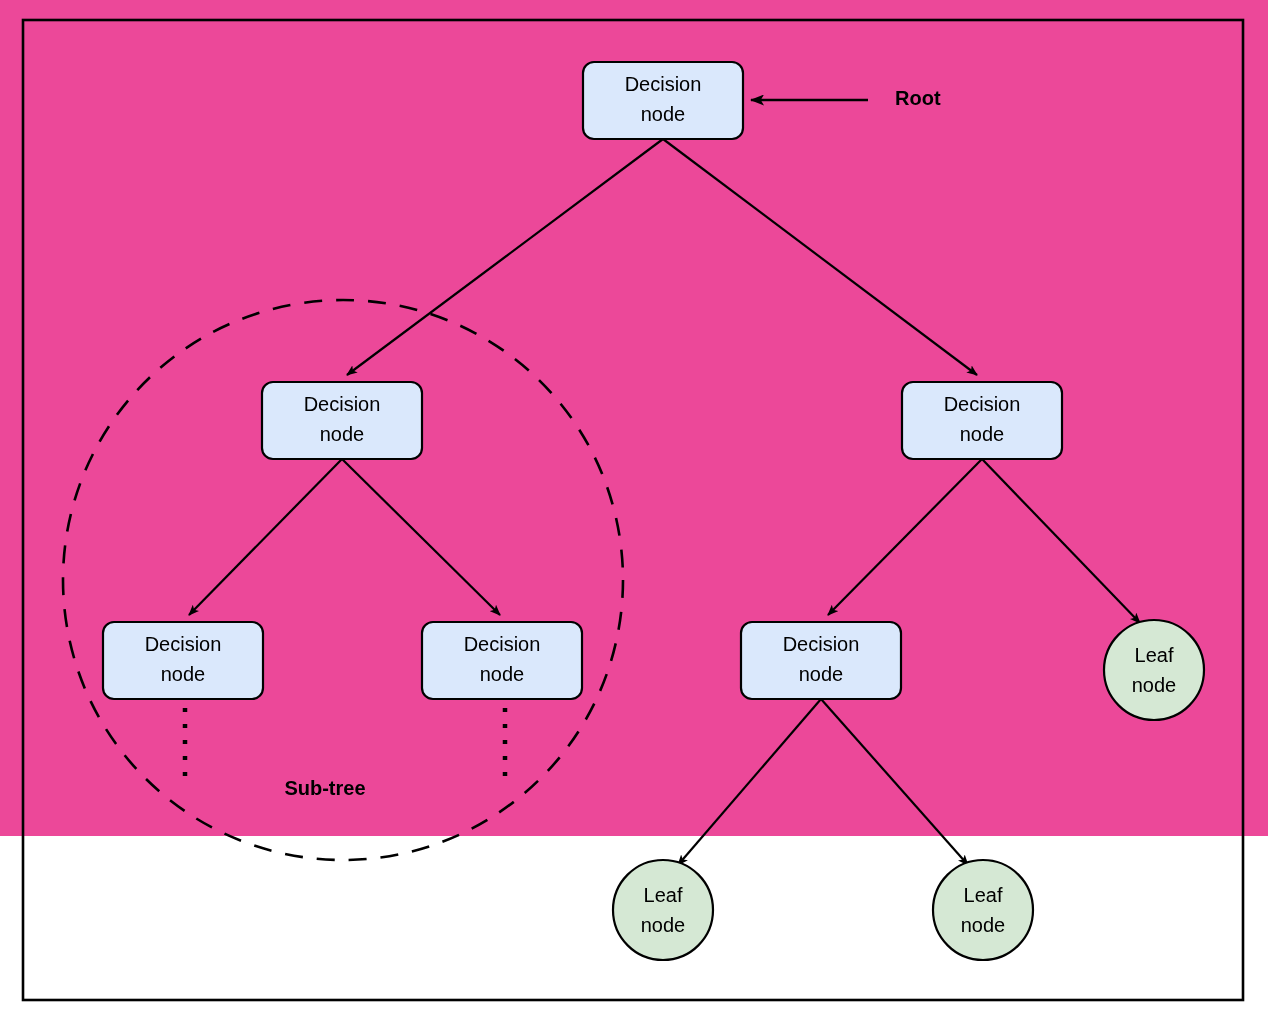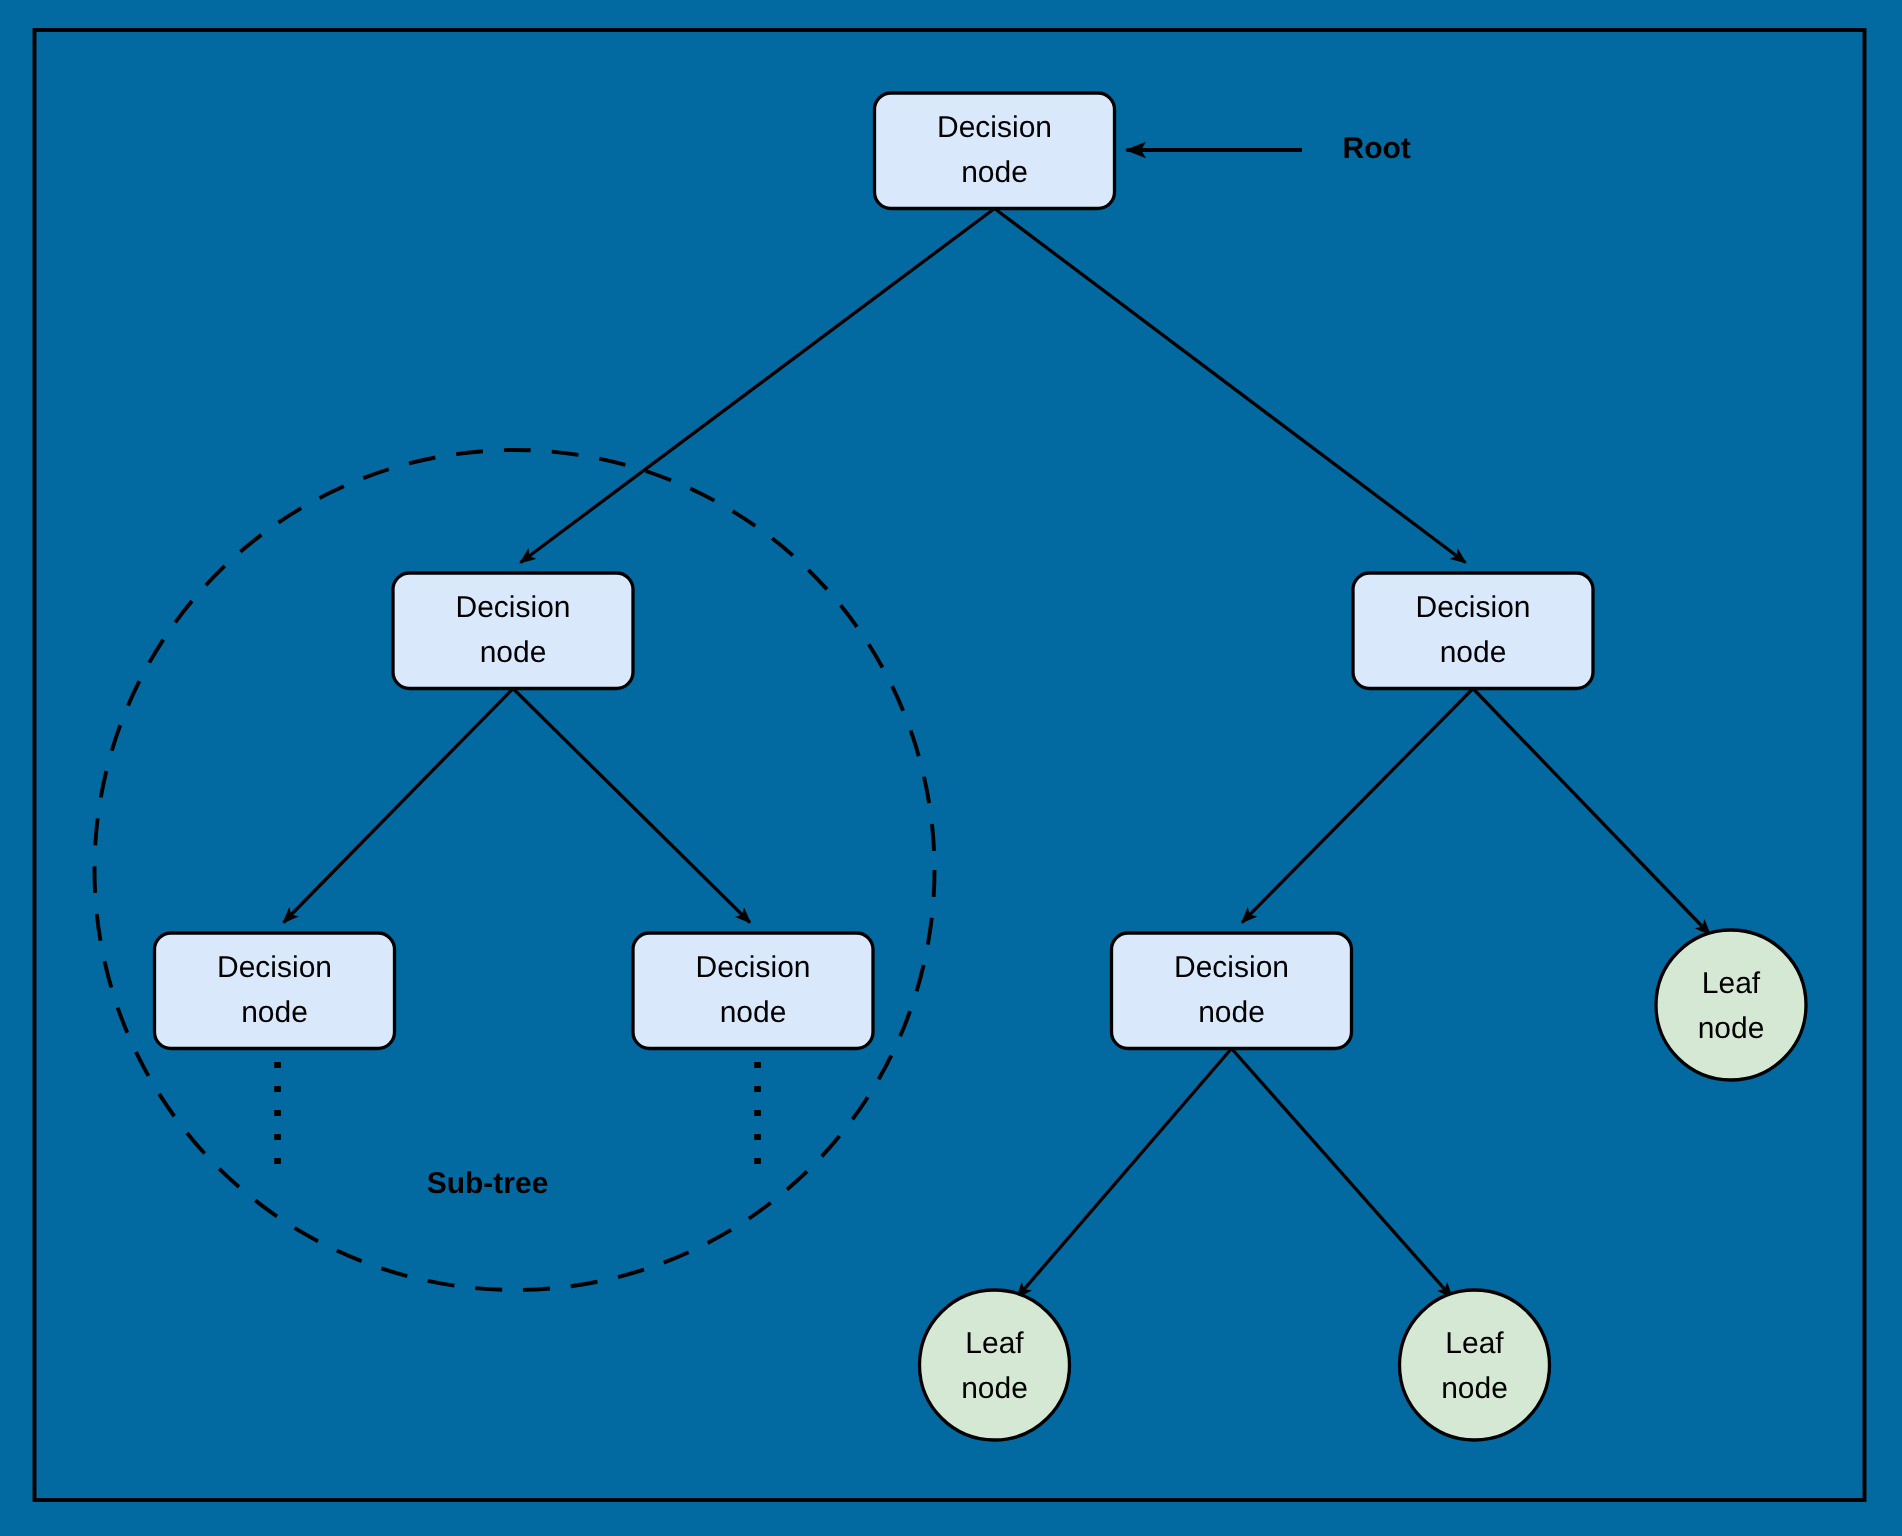--- a/index.html
+++ b/index.html
@@ -10,22 +10,22 @@
   }
   body {
     width: 1268px;
     height: 1024px;
     font-family: "Liberation Sans", sans-serif;
     overflow: hidden;
   }
   #diagram-root {
     position: relative;
     width: 1268px;
-    height: 1024px;
-    background: #0369a1;
+    height: 836px;
+    background: #ec4899;
     text-decoration: underline;
   }
   svg#tree-svg {
     display: block;
     width: 1268px;
     height: 1024px;
   }
   .node-box {
     fill: #dae8fc;
     stroke: #000000;

